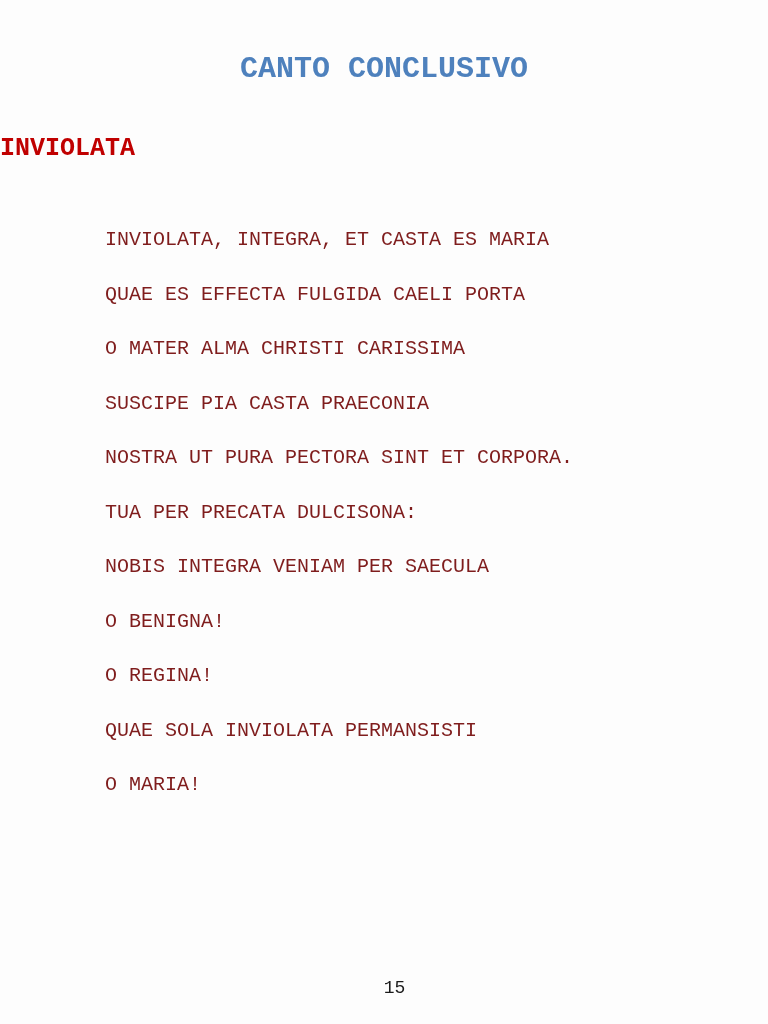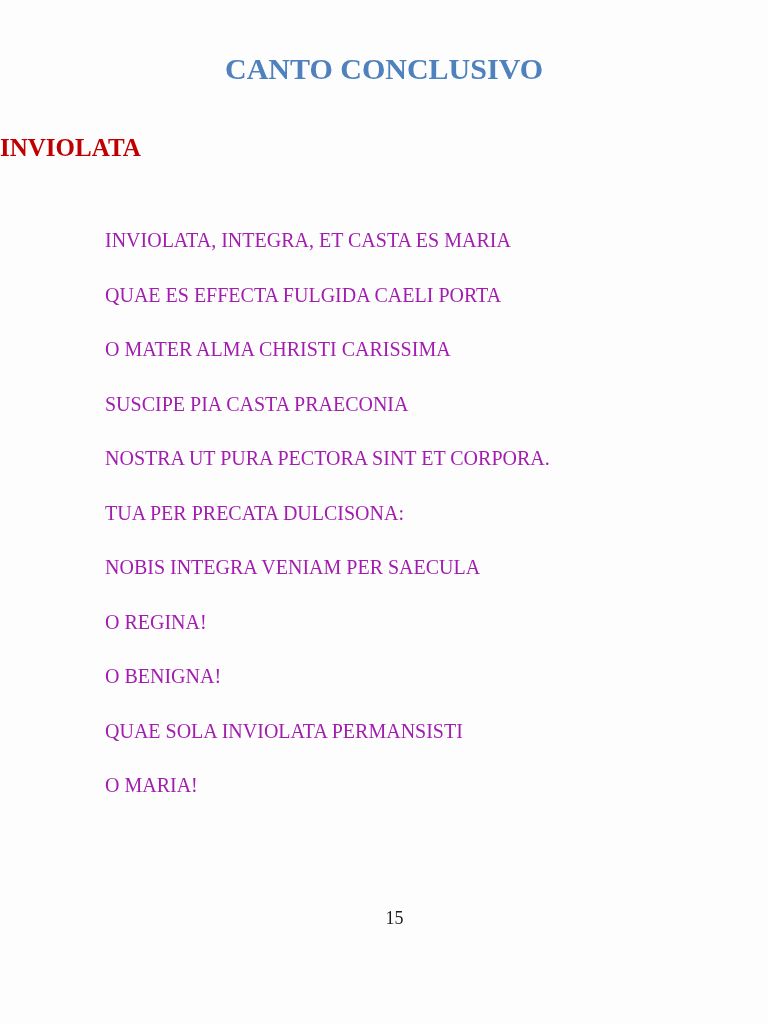--- a/index.html
+++ b/index.html
@@ -6,21 +6,21 @@
     margin: 0;
     padding: 0;
     background: #ffffff;
   }
   .page {
     position: relative;
     width: 768px;
     height: 1024px;
     background: #fdfdfd;
     overflow: hidden;
-    font-family: Liberation Serif, serif;
+    font-family: Liberation Mono, monospace;
   }
   .doc-title {
     position: absolute;
     top: 52px;
     left: 0;
     right: 0;
     text-align: center;
     font-size: 30px;
     font-weight: bold;
     color: #4E81BD;
@@ -39,26 +39,26 @@
   .body-lines {
     position: absolute;
     top: 213px;
     left: 105px;
     right: 40px;
   }
   .stanza-line {
     height: 54.5px;
     line-height: 54.5px;
     font-size: 20px;
-    color: #a21caf;
+    color: #7f1d1d;
     white-space: nowrap;
   }
   .page-number {
     position: absolute;
-    top: 908px;
+    top: 978px;
     left: 0;
     right: 0;
     text-align: center;
     font-size: 18px;
     color: #1B1B1B;
     padding-left: 21px;
   }
 </style>
 </head>
 <body>
@@ -70,21 +70,21 @@
   <div class="doc-subtitle">INVIOLATA</div>
 
   <div class="body-lines">
     <div class="stanza-line">INVIOLATA, INTEGRA, ET CASTA ES MARIA</div>
     <div class="stanza-line">QUAE ES EFFECTA FULGIDA CAELI PORTA</div>
     <div class="stanza-line">O MATER ALMA CHRISTI CARISSIMA</div>
     <div class="stanza-line">SUSCIPE PIA CASTA PRAECONIA</div>
     <div class="stanza-line">NOSTRA UT PURA PECTORA SINT ET CORPORA.</div>
     <div class="stanza-line">TUA PER PRECATA DULCISONA:</div>
     <div class="stanza-line">NOBIS INTEGRA VENIAM PER SAECULA</div>
+    <div class="stanza-line">O BENIGNA!</div>
     <div class="stanza-line">O REGINA!</div>
-    <div class="stanza-line">O BENIGNA!</div>
     <div class="stanza-line">QUAE SOLA INVIOLATA PERMANSISTI</div>
     <div class="stanza-line">O MARIA!</div>
   </div>
 
   <div class="page-number">15</div>
 
 </div>
 
 </body></html>

